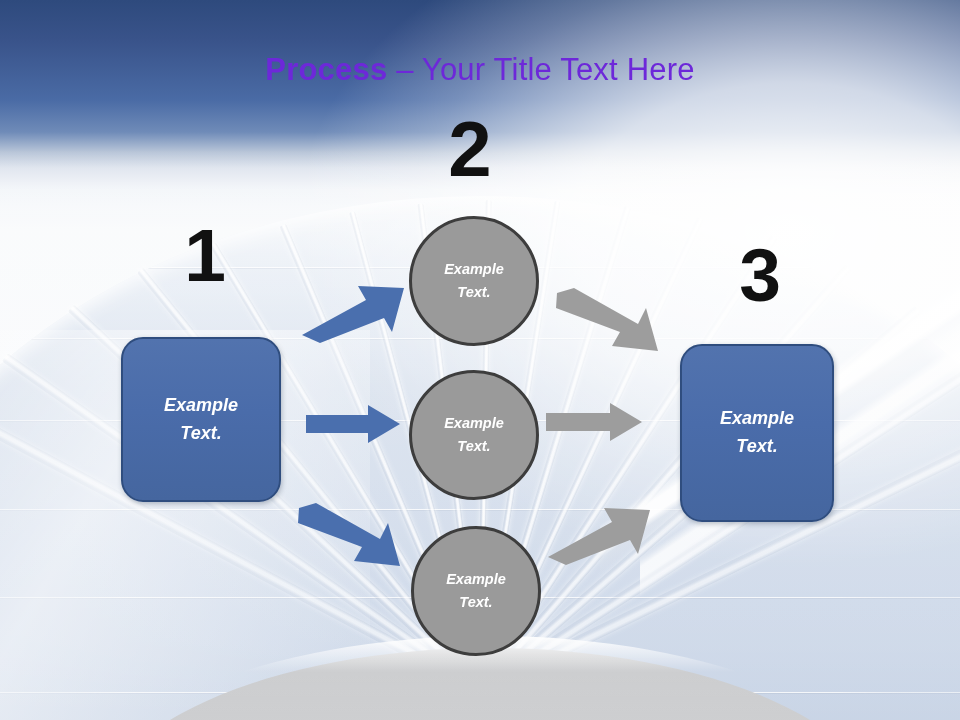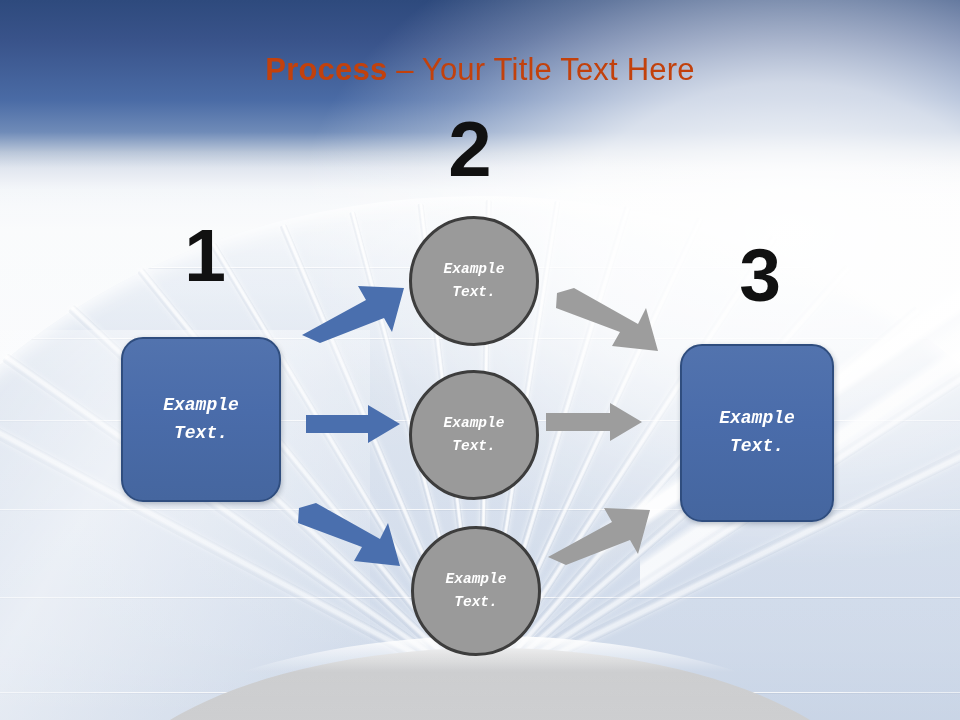--- a/index.html
+++ b/index.html
@@ -139,21 +139,21 @@
       rgba(255,255,255,0.22) 420px,
       rgba(255,255,255,0.10) 640px,
       rgba(255,255,255,0.0) 720px);
   }
 
   
   #title {
     position: absolute; left: 0; top: 52px; width: 960px;
     text-align: center;
     font-size: 31px;
-    color: #c2410c;
+    color: #6d28d9;
     letter-spacing: 0.2px;
     white-space: nowrap;
   }
   #title .t-bold { font-weight: bold; }
   #title .t-rest { font-weight: normal; }
 
   
   .step-num {
     position: absolute;
     font-weight: bold;
@@ -197,21 +197,21 @@
   }
   #circle-top { left: 409px; top: 216px; width: 124px; height: 124px; }
   #circle-mid { left: 409px; top: 370px; width: 124px; height: 124px; }
   #circle-bot { left: 411px; top: 526px; width: 124px; height: 124px; }
 
   
   .arrow { position: absolute; }
   .arrow svg { display: block; overflow: visible; }
 
   
-  .nowrap-line { display: block; font-family: Liberation Mono, monospace; }
+  .nowrap-line { display: block; }
 </style>
 </head>
 <body>
 
 <div id="slide">
 
   <div class="bg-layer bg-sky"></div>
 
   <div class="bg-layer bg-dome"></div>
 

